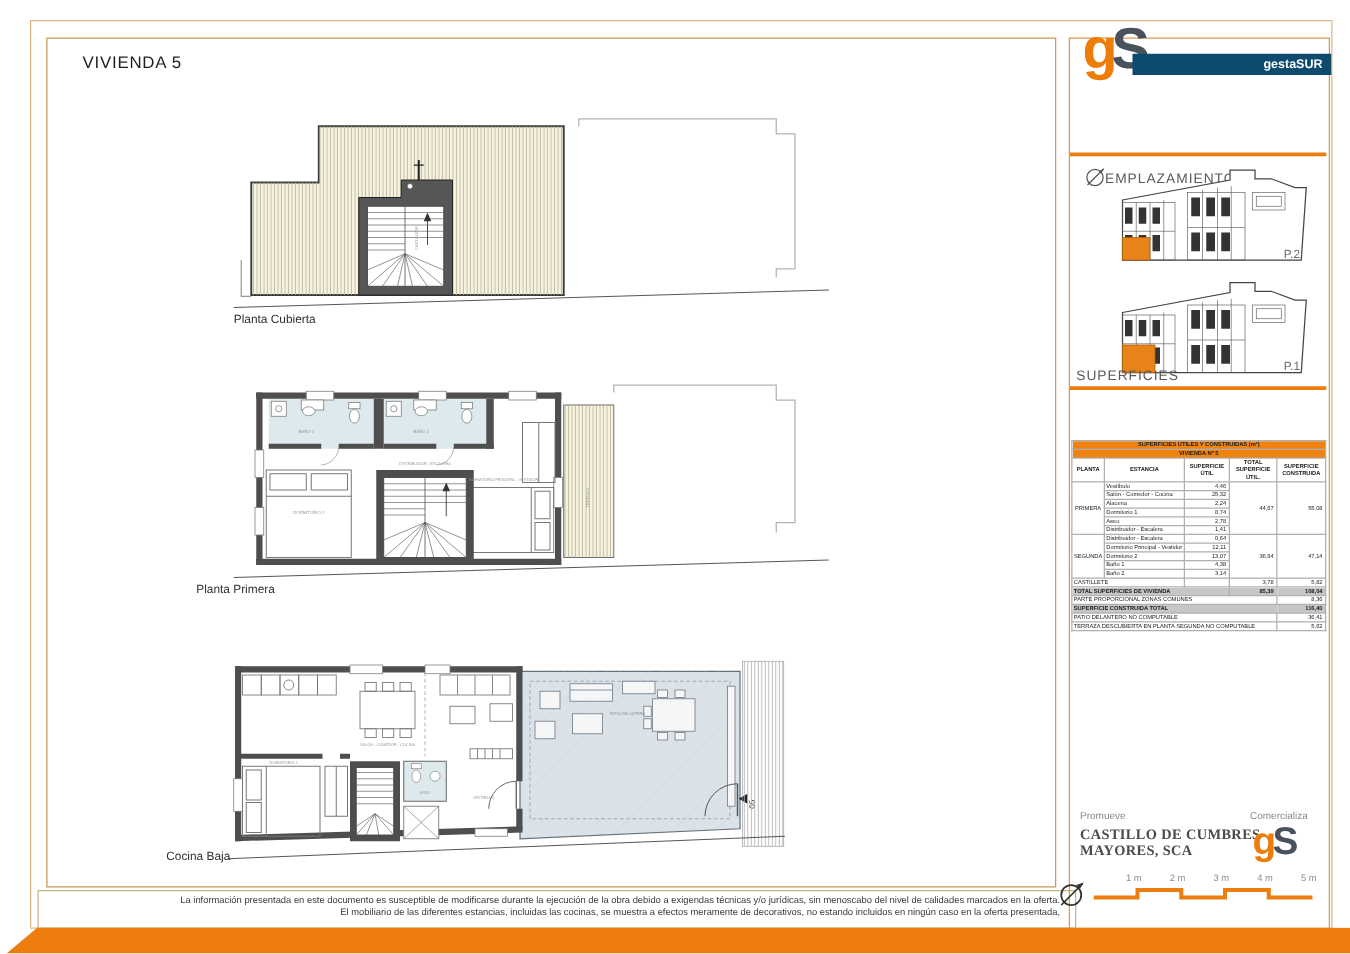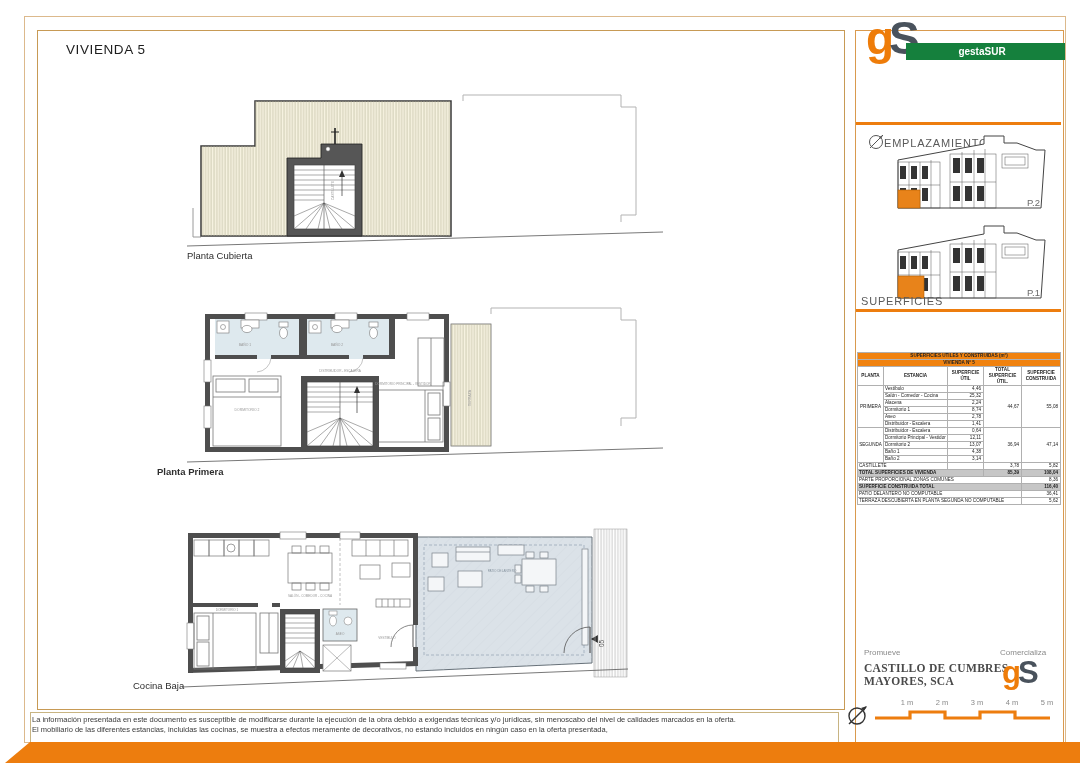--- a/index.html
+++ b/index.html
@@ -6,40 +6,40 @@
   .page{position:relative;width:1080px;height:763px;background:#fff;overflow:hidden;
         font-family:"Liberation Sans",sans-serif;color:#222;}
   .abs{position:absolute;}
   .frame{border:1px solid #DCB98C;}
   .mainbox{border:1px solid #C79A55;}
   .rightcol{border:1px solid #D99A4E;}
   .sheet-title{font-size:13.5px;letter-spacing:.6px;color:#1d1d1d;}
   .plan-label{font-size:9.5px;color:#2e2e2e;}
   .logo-g{font-weight:bold;font-size:46px;line-height:40px;color:#EE7C09;}
   .logo-s{font-weight:bold;font-size:46px;line-height:40px;color:#49525C;margin-left:-5px;}
-  .brand-bar{background:#15803d;color:#fff;font-weight:bold;font-size:10px;
-             text-align:center;line-height:17px;padding-right:7px;}
+  .brand-bar{background:#0c4a6e;color:#fff;font-weight:bold;font-size:10px;
+             text-align:right;line-height:17px;padding-right:7px;}
   .sec-head{font-size:11px;color:#5a5a5a;letter-spacing:.8px;}
   .sec-line{background:#ED7D0E;height:3px;}
   .areas-table{border-collapse:collapse;table-layout:fixed;width:203px;}
   .areas-table td{border:1px solid #B0B0B0;padding:0 1px;font-size:4.6px;line-height:6px;
                   height:6px;color:#222;overflow:hidden;white-space:nowrap;}
   .t-orange{background:#F0820F;color:#7E2F09;font-weight:bold;font-size:5.1px;text-align:center;}
   .t-colhead{font-weight:bold;text-align:center;font-size:4.6px;line-height:5.2px;
              white-space:normal !important;height:auto !important;padding:1px;}
   .t-num{text-align:right;padding-right:2px !important;}
   .t-center{text-align:center;}
   .t-gray{background:#C6C6C6;font-weight:bold;}
   .foot-small{font-size:8px;color:#8a8a8a;}
   .foot-name{font-family:"Liberation Serif",serif;font-weight:bold;font-size:11.5px;
              color:#4a4a4a;line-height:13px;letter-spacing:.3px;}
   .flogo-g{font-weight:bold;font-size:31px;color:#EE7C09;}
   .flogo-s{font-weight:bold;font-size:31px;color:#49525C;margin-left:-3px;}
   .disclaimer{border:1px solid #C8B482;font-size:7.5px;line-height:9.5px;color:#3a3a3a;
-              padding:2px 1px;}
+              padding:2px 12px;text-align:right;}
   .bottom-bar{background:#ED7D0E;clip-path:polygon(30px 0,1080px 0,1080px 100%,5px 100%);}
   svg text{font-family:"Liberation Sans",sans-serif;}
 </style>
 </head>
 <body>
 
 <div class="page">
 
   <div class="abs frame" style="left:24px;top:16px;width:1040px;height:725px;"></div>
 
@@ -186,21 +186,21 @@
 
     <g fill="#999" font-size="3.4" text-anchor="middle">
       <text x="60" y="48">BAÑO 1</text>
       <text x="152" y="48">BAÑO 2</text>
       <text x="62" y="113">DORMITORIO 2</text>
       <text x="155" y="74" font-size="3.1">DISTRIBUIDOR - ESCALERA</text>
       <text x="218" y="87" font-size="3.1">DORMITORIO PRINCIPAL - VESTIDOR</text>
     </g>
     <path d="M2,164 L478,150" stroke="#555" stroke-width="0.8"></path>
   </svg>
-  <div class="abs plan-label" style="left:157px;top:466px;font-weight:bold;">Planta Primera</div>
+  <div class="abs plan-label" style="left:157px;top:466px;">Planta Primera</div>
 
   <svg class="abs" style="left:180px;top:525px;" width="460" height="170" viewBox="0 0 460 170">
     <defs>
       <pattern id="baj-h" width="2.8" height="6" patternUnits="userSpaceOnUse">
         <line x1="1" y1="0" x2="1" y2="6" stroke="#b0b0b0" stroke-width="0.7"></line>
       </pattern>
       <pattern id="baj-d" width="8" height="8" patternUnits="userSpaceOnUse" patternTransform="rotate(45)">
         <line x1="0" y1="0" x2="0" y2="8" stroke="#CBD3DB" stroke-width="1"></line>
       </pattern>
     </defs>

